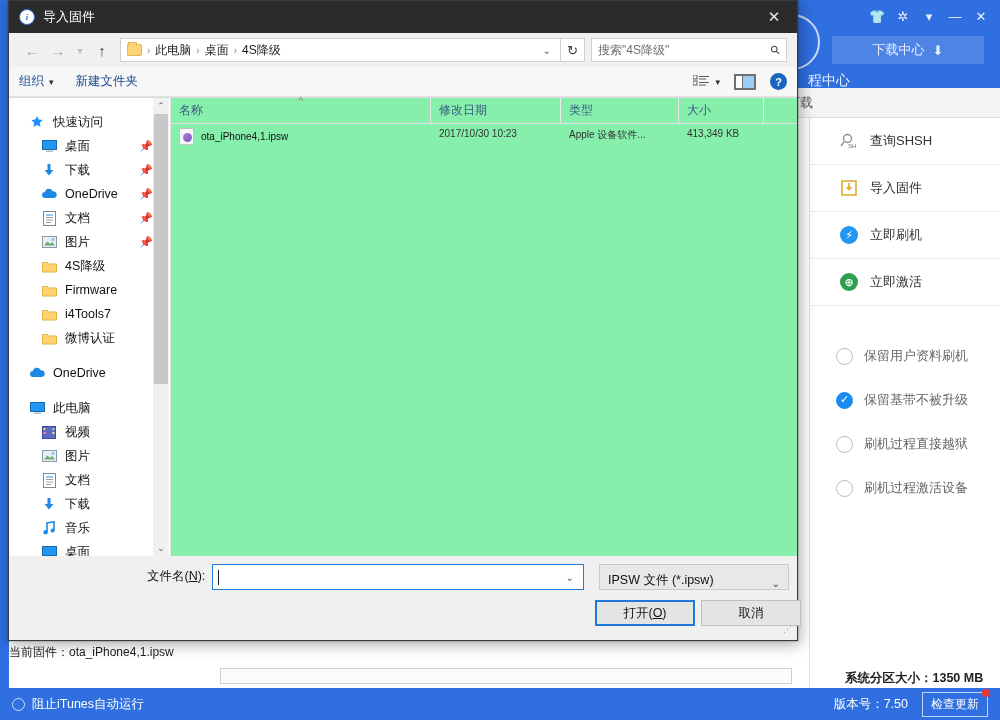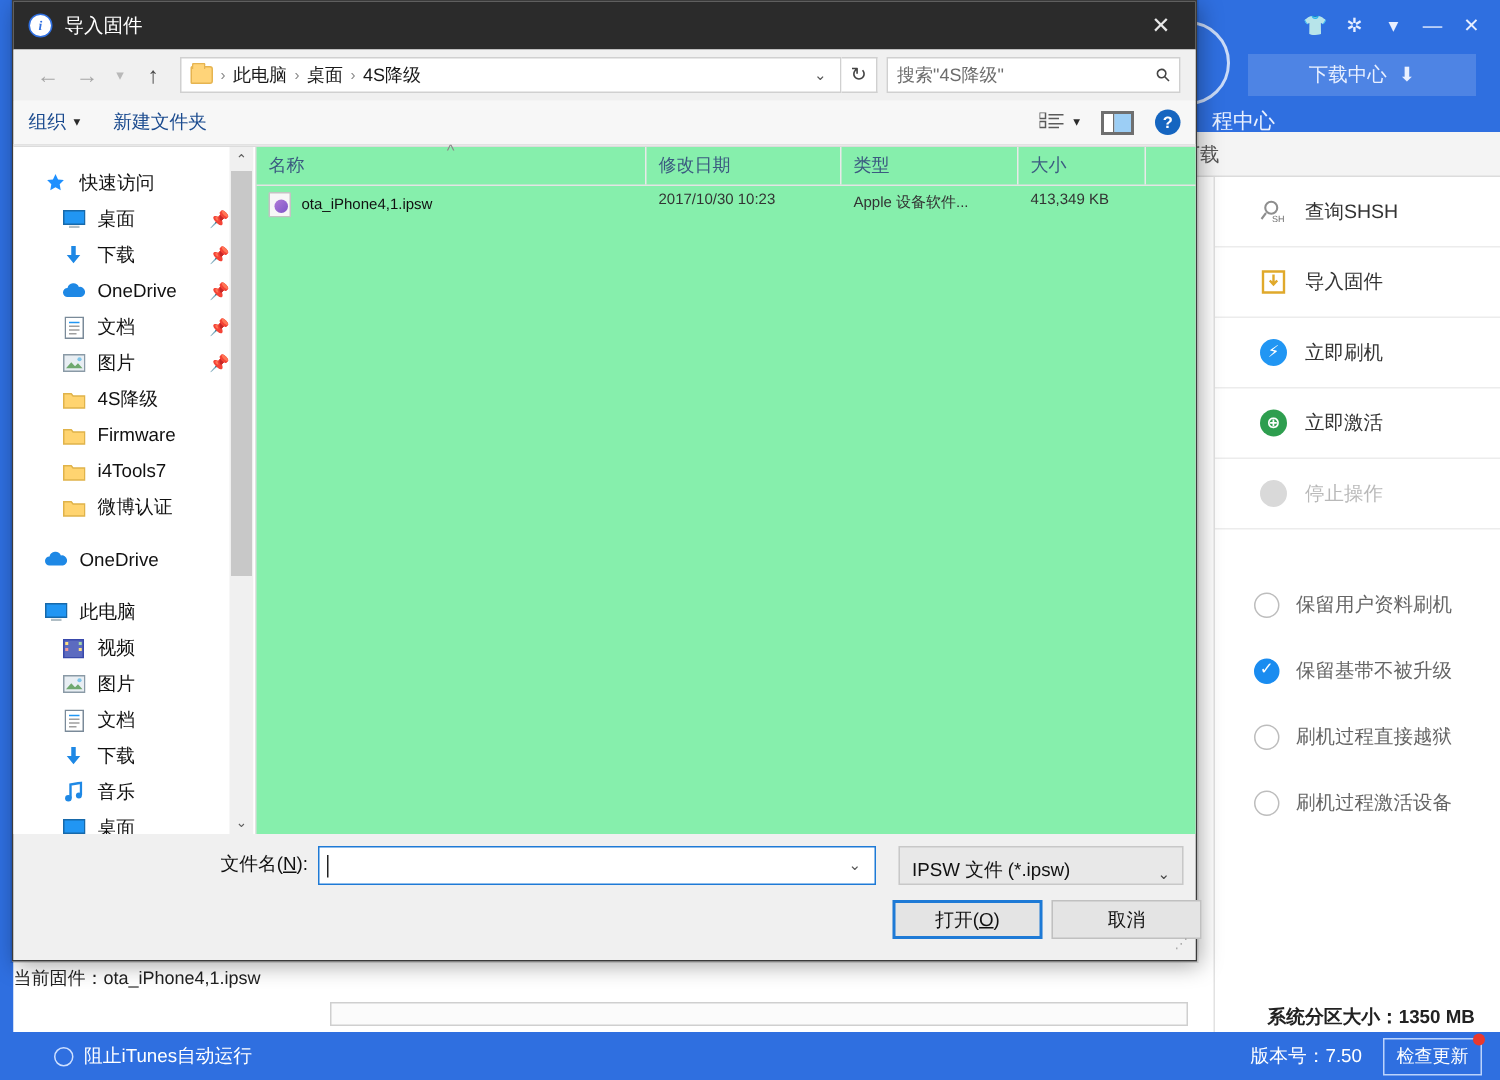--- a/index.html
+++ b/index.html
@@ -78,21 +78,21 @@
     color:#fff; font-size:11px; line-height:1;
   }
   .part-label { position:absolute; left:836px; top:552px; font-size:12.5px; color:#222; font-weight:bold; white-space:nowrap; }
   .slider-track { position:absolute; left:838px; top:578px; width:160px; height:4px; background:#dcdcdc; border-radius:2px; }
   .slider-fill { position:absolute; left:0; top:0; width:8px; height:4px; background:#2f6fe0; border-radius:2px; }
   .slider-knob { position:absolute; left:6px; top:-4px; width:5px; height:12px; background:#2f6fe0; }
 
   
   .bg-status {
     position:absolute; left:0; bottom:0; width:1000px; height:32px; background:#2f6fe0;
-    display:flex; align-items:center; color:#fff; font-size:12.5px;padding-left:24px;
+    display:flex; align-items:center; color:#fff; font-size:12.5px;
   }
   .status-left { display:flex; align-items:center; gap:7px; margin-left:12px; }
   .ring { width:13px; height:13px; border-radius:50%; border:1px solid #cfe0ff; display:block; }
   .status-right { margin-left:auto; display:flex; align-items:center; gap:14px; margin-right:12px; position:relative; }
   .upd-btn {
     border:1px solid #bcd3fb; padding:3px 8px; font-size:12px; color:#fff; position:relative;
   }
   .upd-dot { position:absolute; right:-3px; top:-4px; width:8px; height:8px; border-radius:50%; background:#e8392e; }
 
   
@@ -261,26 +261,20 @@
           </span>
           <span>立即刷机</span>
         </div>
         <div class="opt-row">
           <span class="opt-ic">
             <span class="circ green">
                 <span class="ic-glyph">⊕</span>
               </span>
           </span>
           <span>立即激活</span>
-        </div>
-        <div class="opt-row disabled">
-          <span class="opt-ic">
-            <span class="circ grey"></span>
-          </span>
-          <span>停止操作</span>
         </div>
 
         <div style="height:28px"></div>
         <div class="radio-row">
           <span class="radio"></span>
           <span>保留用户资料刷机</span>
         </div>
         <div class="radio-row">
           <span class="radio on"></span>
           <span>保留基带不被升级</span>

